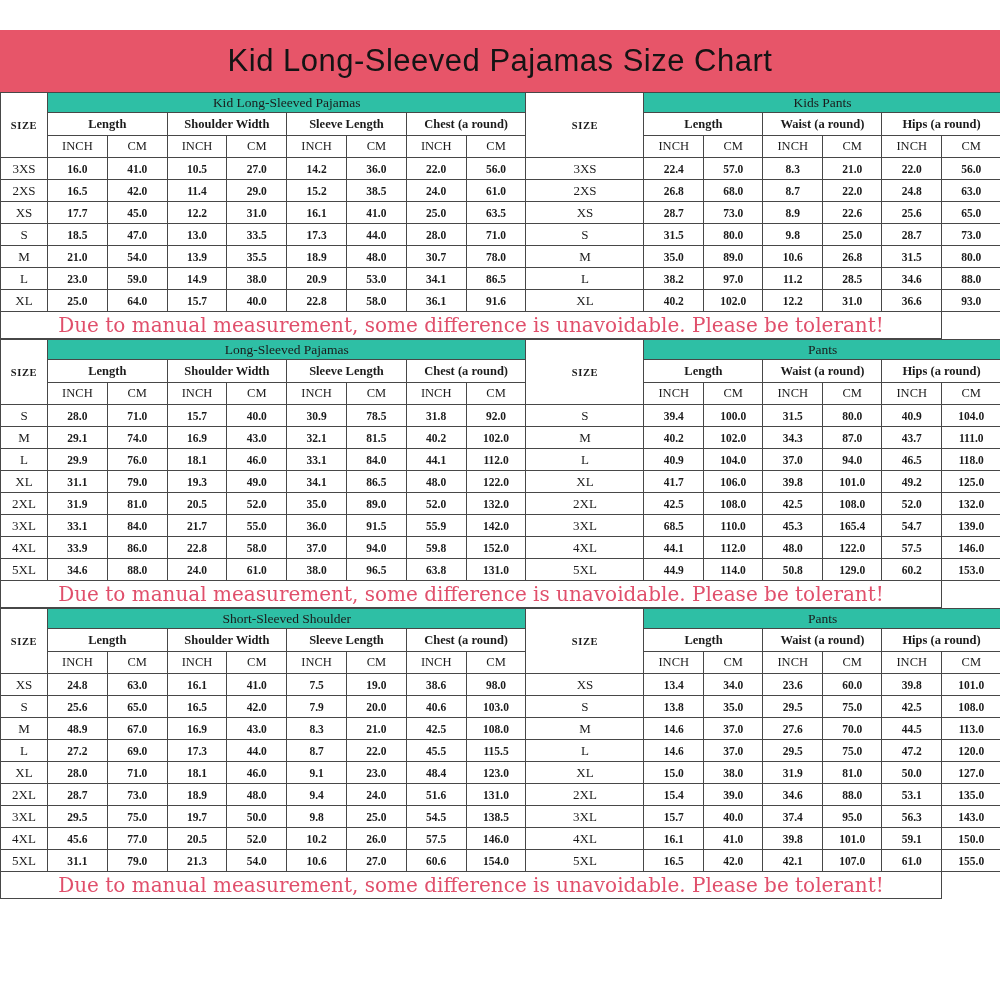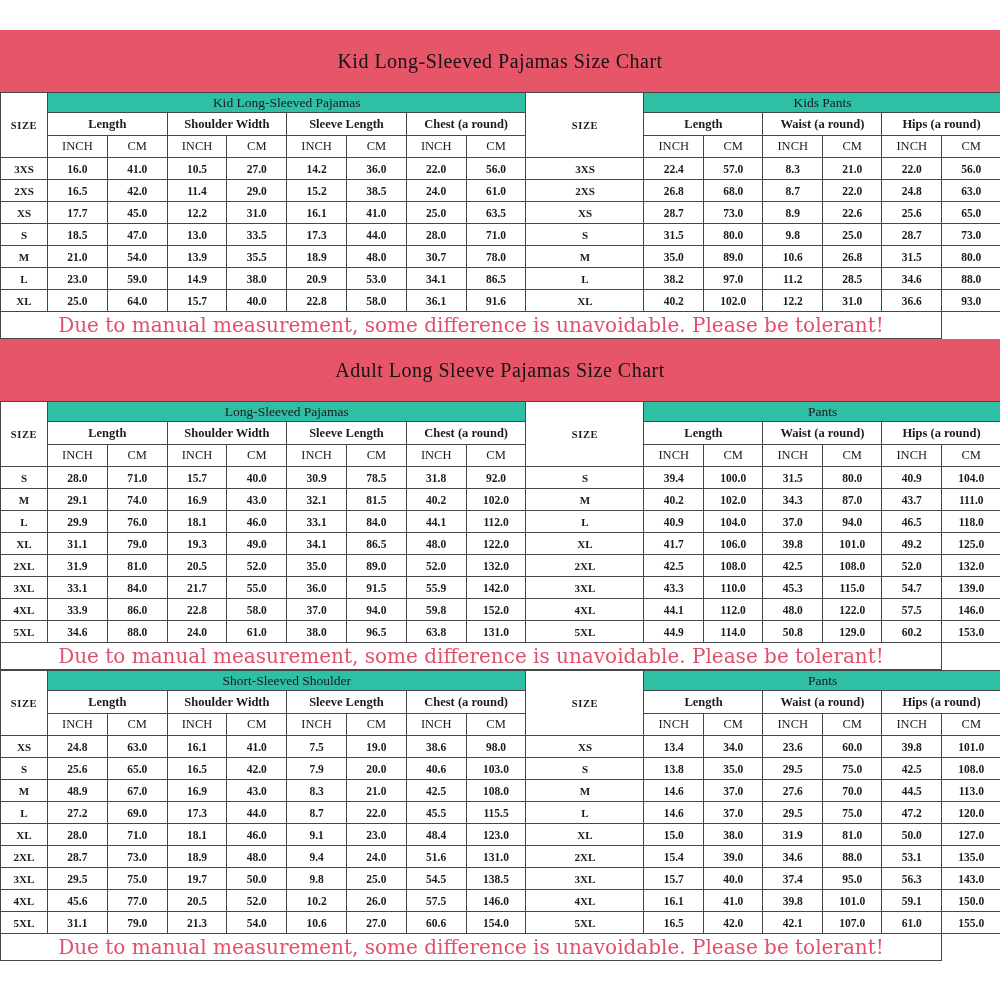--- a/index.html
+++ b/index.html
@@ -1,26 +1,26 @@
 <!DOCTYPE html>
 <html style="--banner: #e75569; --teal: #2ebfa5; --pink: #e04f6b; --border: #474747;"><head>
 <meta charset="utf-8">
 <style>
   html,body{margin:0;padding:0;background:#ffffff;}
   body{width:1000px;height:1000px;overflow:hidden;font-family:"Liberation Serif",serif;color:#1b1b1b;}
   .page{padding-top:30px;}
   .banner{height:62px;background:var(--banner,#e75569);display:flex;align-items:center;justify-content:center;}
-  .banner-title{font-family:Liberation Serif, serif;font-size:20px;color:#141414;letter-spacing:.5px;white-space:nowrap;}
+  .banner-title{font-family:Liberation Sans, sans-serif;font-size:31px;color:#141414;letter-spacing:.5px;white-space:nowrap;}
   table.size-table{width:1000px;border-collapse:collapse;table-layout:fixed;}
   .size-table th,.size-table td{border:1px solid var(--border,#474747);text-align:center;vertical-align:middle;padding:0;overflow:hidden;white-space:nowrap;}
   th.teal{background:var(--teal,#2ebfa5);font-size:13.5px;font-weight:400;height:19px;}
   th.grp{font-size:12.5px;font-weight:700;height:22px;}
   th.unit{font-size:12.5px;font-weight:400;height:21px;}
   th.size-head{font-size:10.5px;font-weight:700;letter-spacing:.6px;}
-  td.sz{font-size:11px;font-weight:700;height:21px;}
+  td.sz{font-size:13px;font-weight:400;height:21px;}
   td.val{font-size:11.5px;font-weight:700;height:21px;}
   td.disclaimer-cell{height:26px;}
   .disc-text{color:var(--pink,#e04f6b);font-family:"DejaVu Serif",serif;font-size:20px;}
 </style>
 </head>
 <body>
 
 <div class="page">
 
   <section>
@@ -209,23 +209,20 @@
         </tbody>
         <tfoot>
           <tr>
             <td class="disclaimer-cell" colspan="15"><span class="disc-text">Due to manual measurement, some difference is unavoidable. Please be tolerant!</span></td>
           </tr>
         </tfoot>
       </table>
   </section>
 
   <section>
-    <div class="banner">
-      <span class="banner-title">Adult Long Sleeve Pajamas Size Chart</span>
-    </div>
     <table class="size-table">
         <colgroup>
           <col style="width: 47px;">
           <col style="width: 59.8px;">
           <col style="width: 59.8px;">
           <col style="width: 59.8px;">
           <col style="width: 59.8px;">
           <col style="width: 59.8px;">
           <col style="width: 59.8px;">
           <col style="width: 59.8px;">
@@ -366,24 +363,24 @@
             <td class="sz">3XL</td>
             <td class="val">33.1</td>
             <td class="val">84.0</td>
             <td class="val">21.7</td>
             <td class="val">55.0</td>
             <td class="val">36.0</td>
             <td class="val">91.5</td>
             <td class="val">55.9</td>
             <td class="val">142.0</td>
             <td class="sz">3XL</td>
-            <td class="val">43.3</td>
+            <td class="val">68.5</td>
             <td class="val">110.0</td>
             <td class="val">45.3</td>
-            <td class="val">115.0</td>
+            <td class="val">165.4</td>
             <td class="val">54.7</td>
             <td class="val">139.0</td>
           </tr>
           <tr>
             <td class="sz">4XL</td>
             <td class="val">33.9</td>
             <td class="val">86.0</td>
             <td class="val">22.8</td>
             <td class="val">58.0</td>
             <td class="val">37.0</td>

